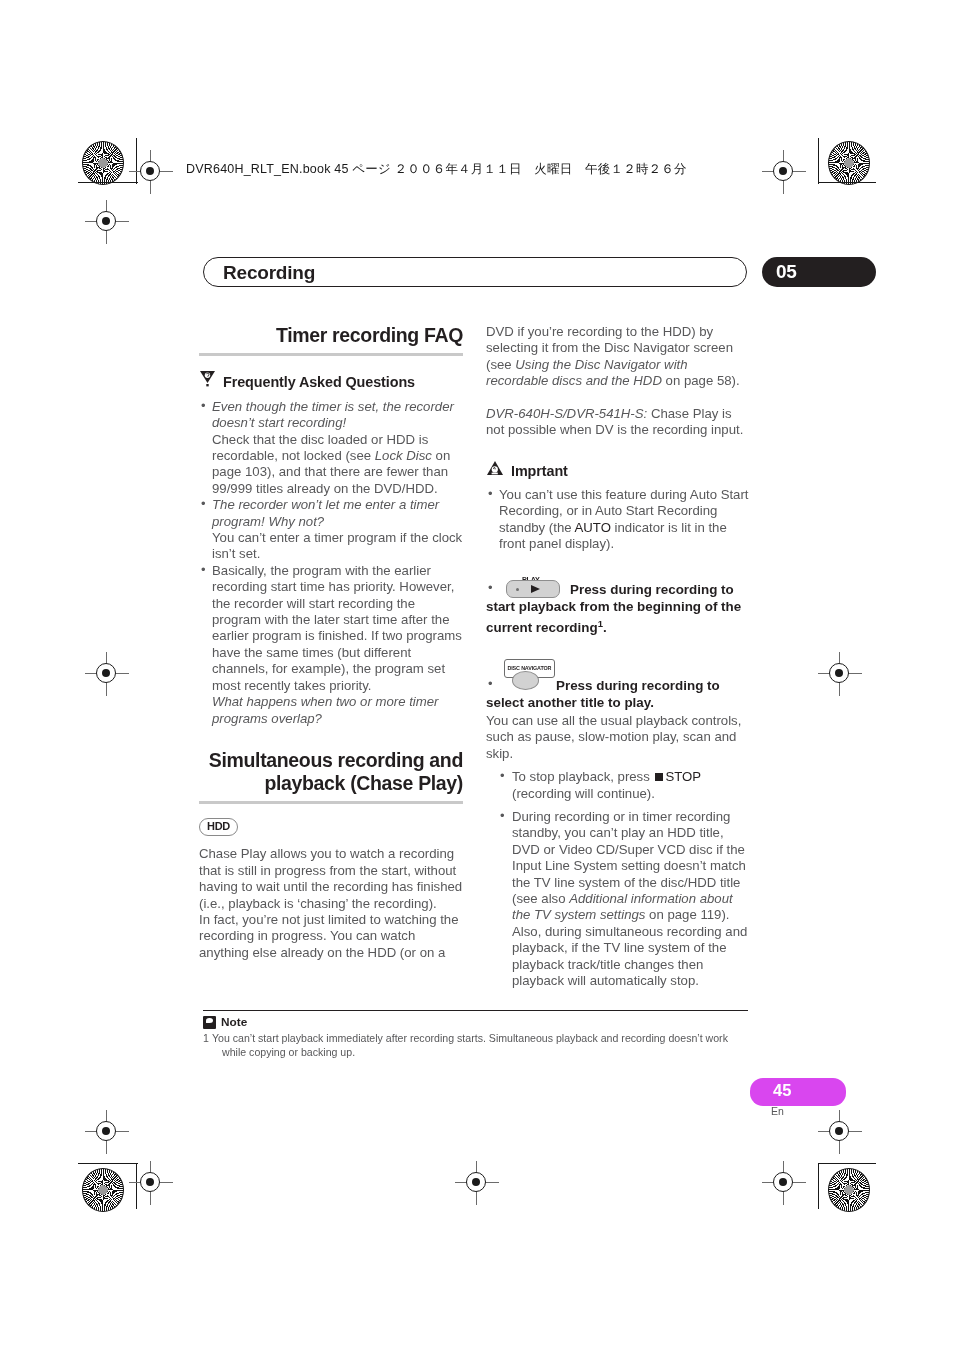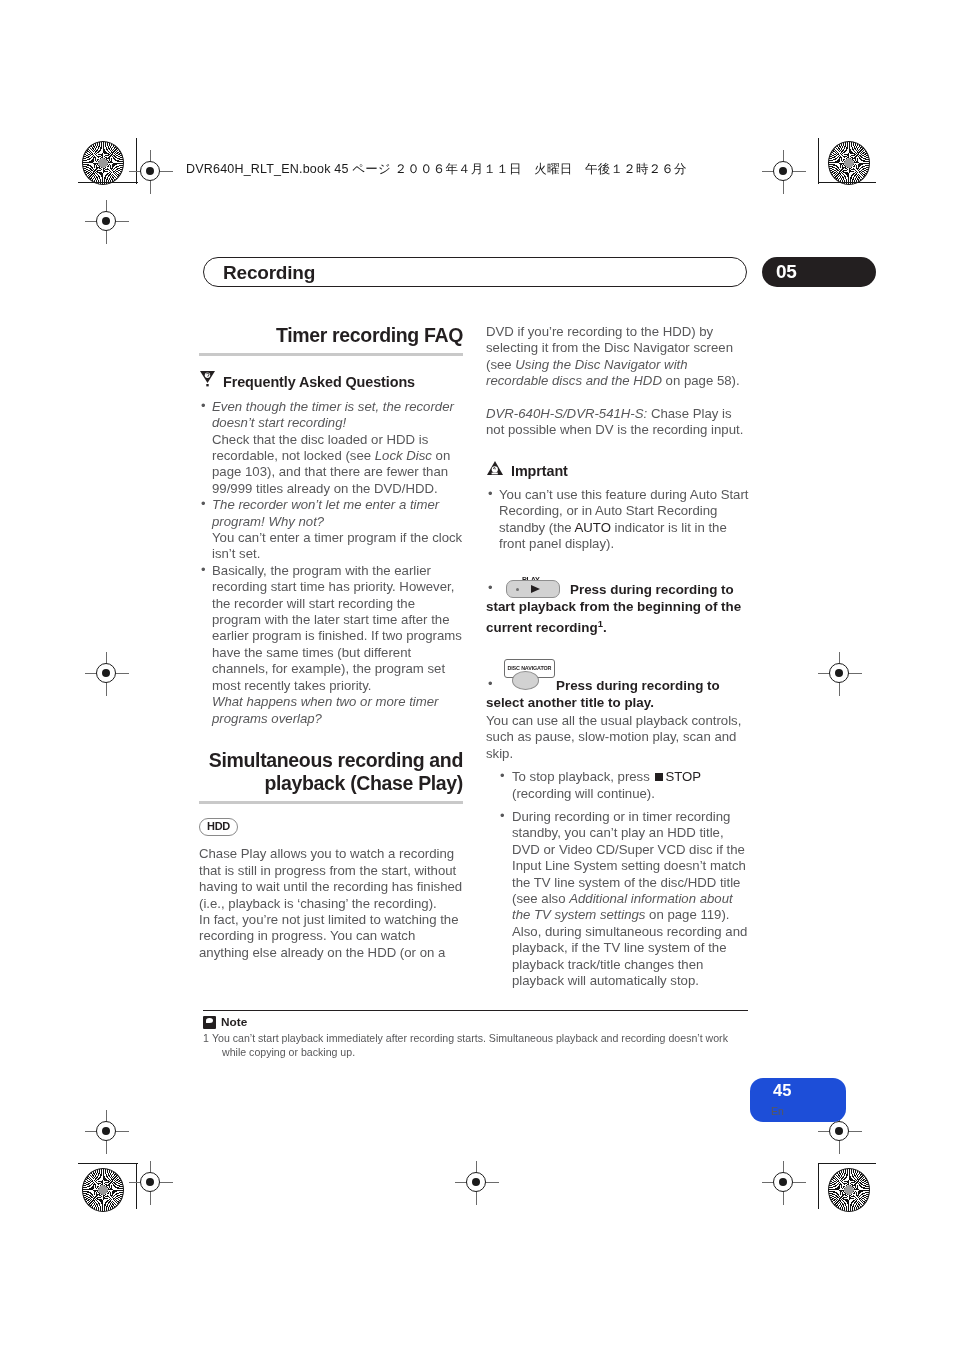--- a/index.html
+++ b/index.html
@@ -340,22 +340,22 @@
   }
   .note-text .idx { margin-right: 3px; }
   .note-text .cont { display: block; margin-left: 19px; }
 
   
   .page-pill {
     position: absolute;
     left: 750px;
     top: 1078px;
     width: 96px;
-    height: 44px;
-    background: #1d4ed8;
+    height: 28px;
+    background: #d946ef;
     border-radius: 13px;
     text-align: right;
   }
   .page-num {
     position: absolute;
     left: 23px;
     top: 3px;
     font-size: 16.5px;
     font-weight: bold;
     color: #ffffff;

